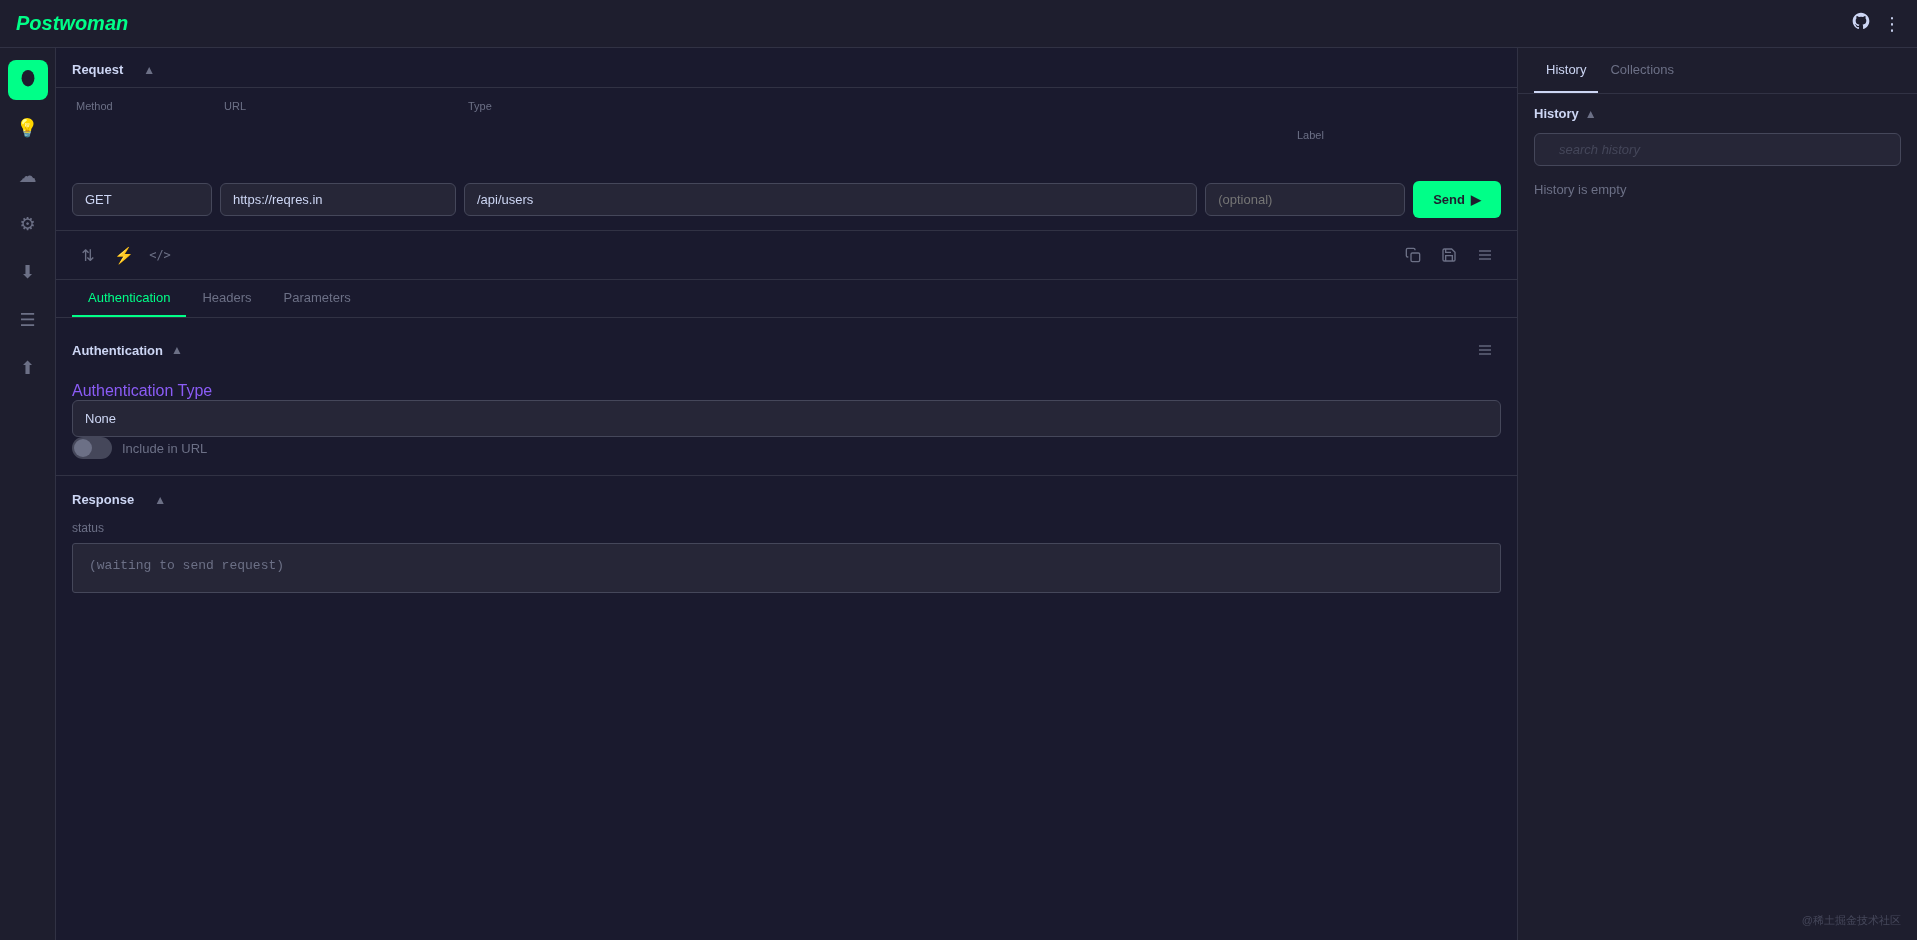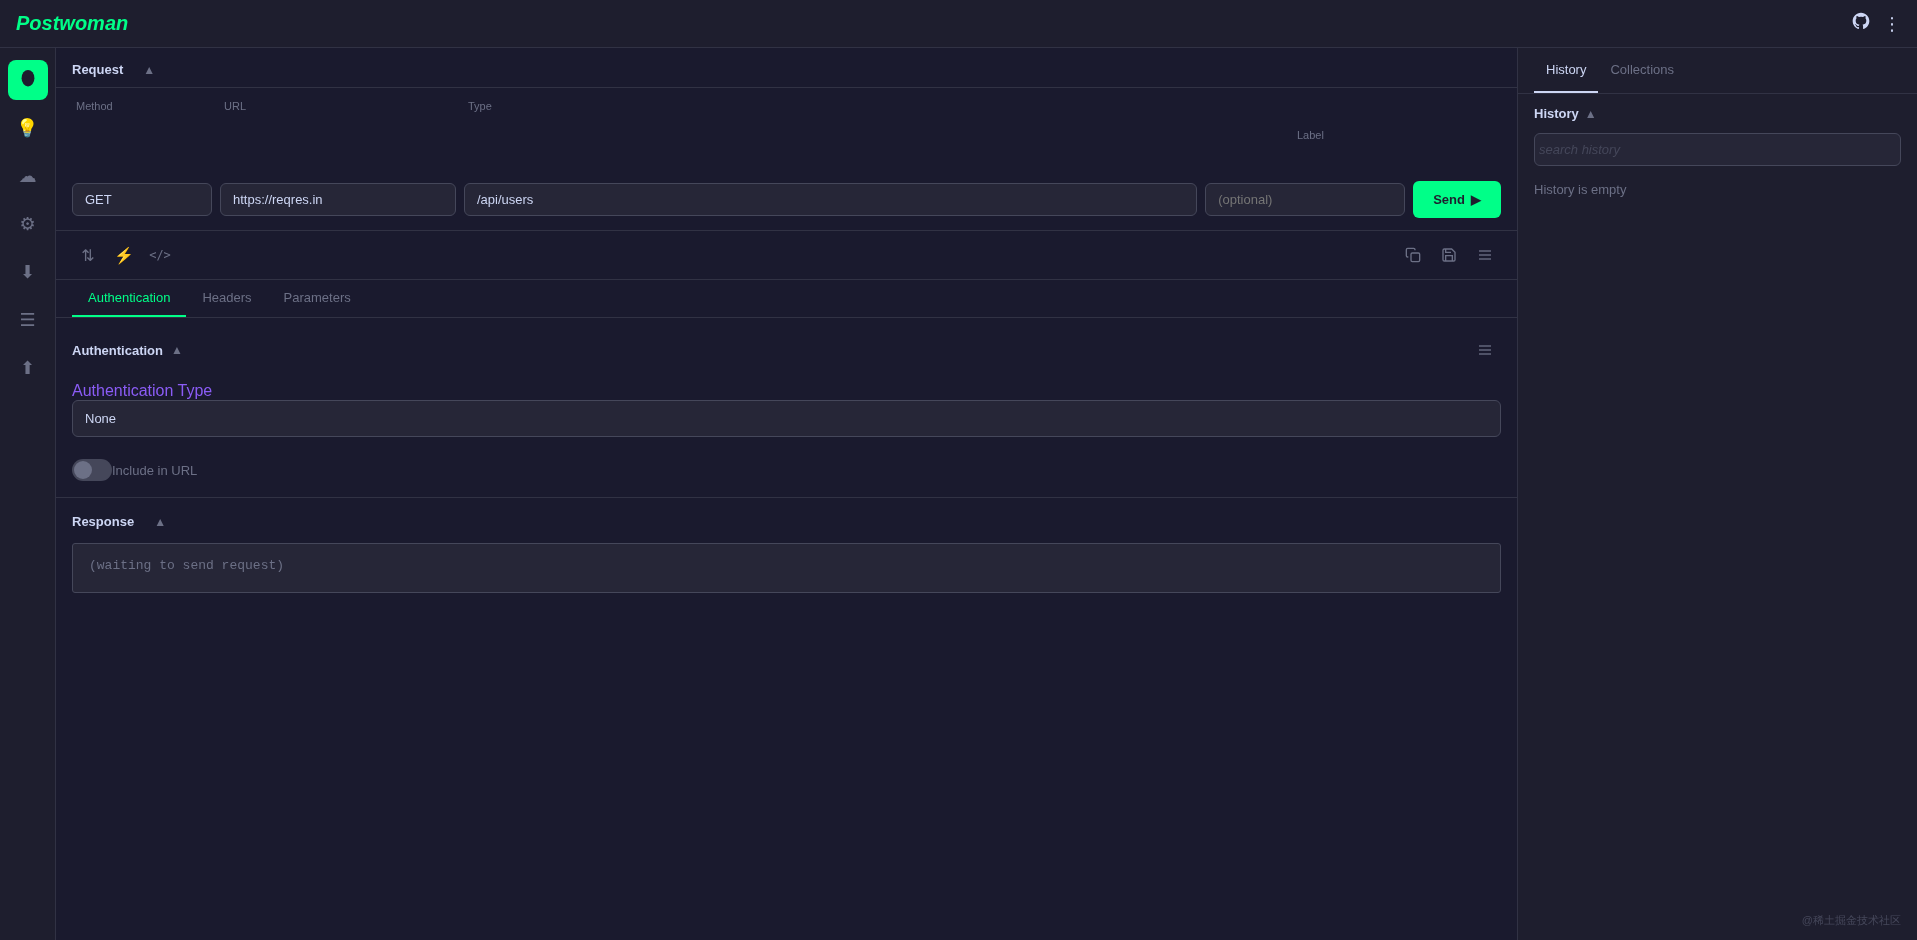--- a/index.html
+++ b/index.html
@@ -269,21 +269,22 @@
       color: #cdd6f4;
       padding: 10px 12px;
       border-radius: 6px;
       font-size: 13px;
       appearance: none;
       cursor: pointer;
     }
     .include-url-row {
       display: flex;
       align-items: center;
-      margin-top: 22px;
+      gap: 10px;
+      margin-top: 0;
     }
     .toggle-switch {
       width: 40px;
       height: 22px;
       background: #45475a;
       border-radius: 11px;
       position: relative;
       cursor: pointer;
       flex-shrink: 0;
     }
@@ -382,21 +383,21 @@
       font-size: 13px;
       font-weight: 600;
       color: #cdd6f4;
     }
 
     .search-history-input {
       width: 100%;
       background: #262637;
       border: 1px solid #45475a;
       color: #cdd6f4;
-      padding: 8px 4px;
+      padding: 8px 24px;
       border-radius: 6px;
       font-size: 13px;
       margin-bottom: 12px;
       font-style: italic;
     }
     .search-history-input::placeholder {
       color: #45475a;
     }
 
     .history-empty {
@@ -542,20 +543,21 @@
           <div class="toggle-switch"></div>
           <span class="include-url-label">Include in URL</span>
         </div>
       </div>
 
       <div class="response-section">
         <div class="response-section-header">
           <span class="response-section-title">Response</span>
           <span class="chevron-icon">▲</span>
         </div>
+        <div class="status-label">status</div>
         <div class="response-body">
           <span>(waiting to send request)</span>
         </div>
       </div>
 
     </div>
 
     <div class="right-panel">
       <div class="right-panel-tabs">
         <div class="right-panel-tab active">History</div>

